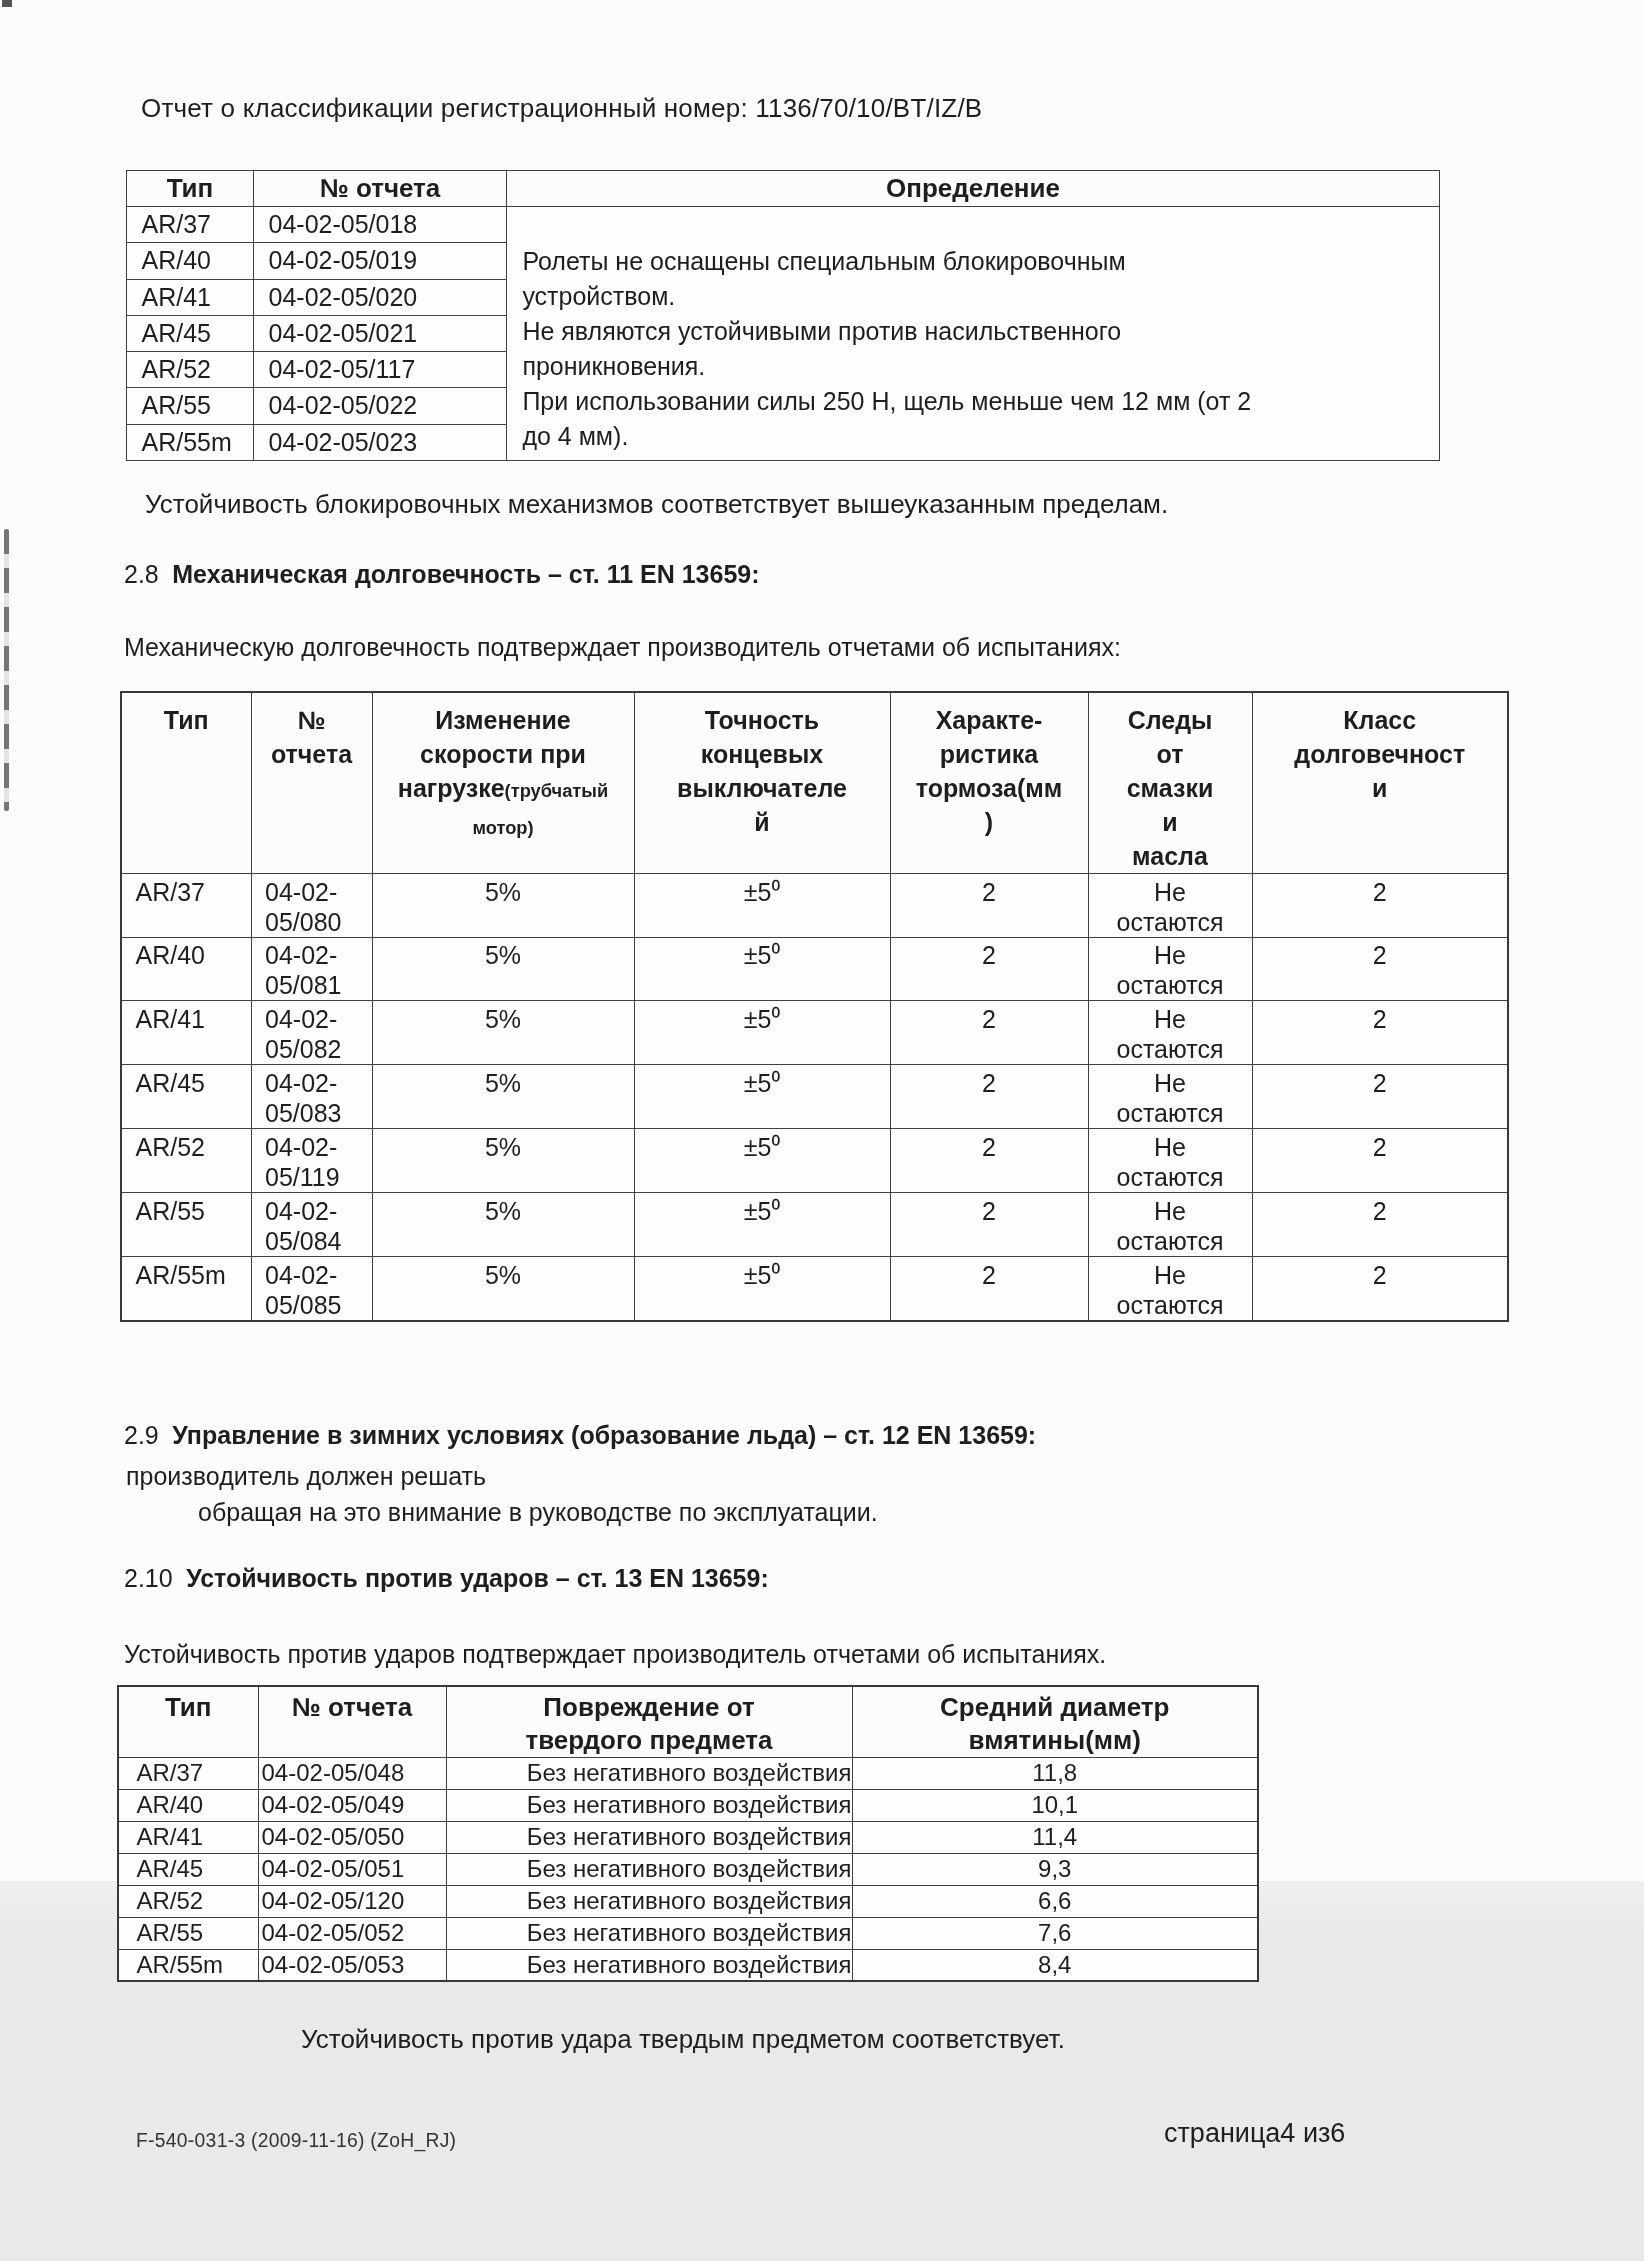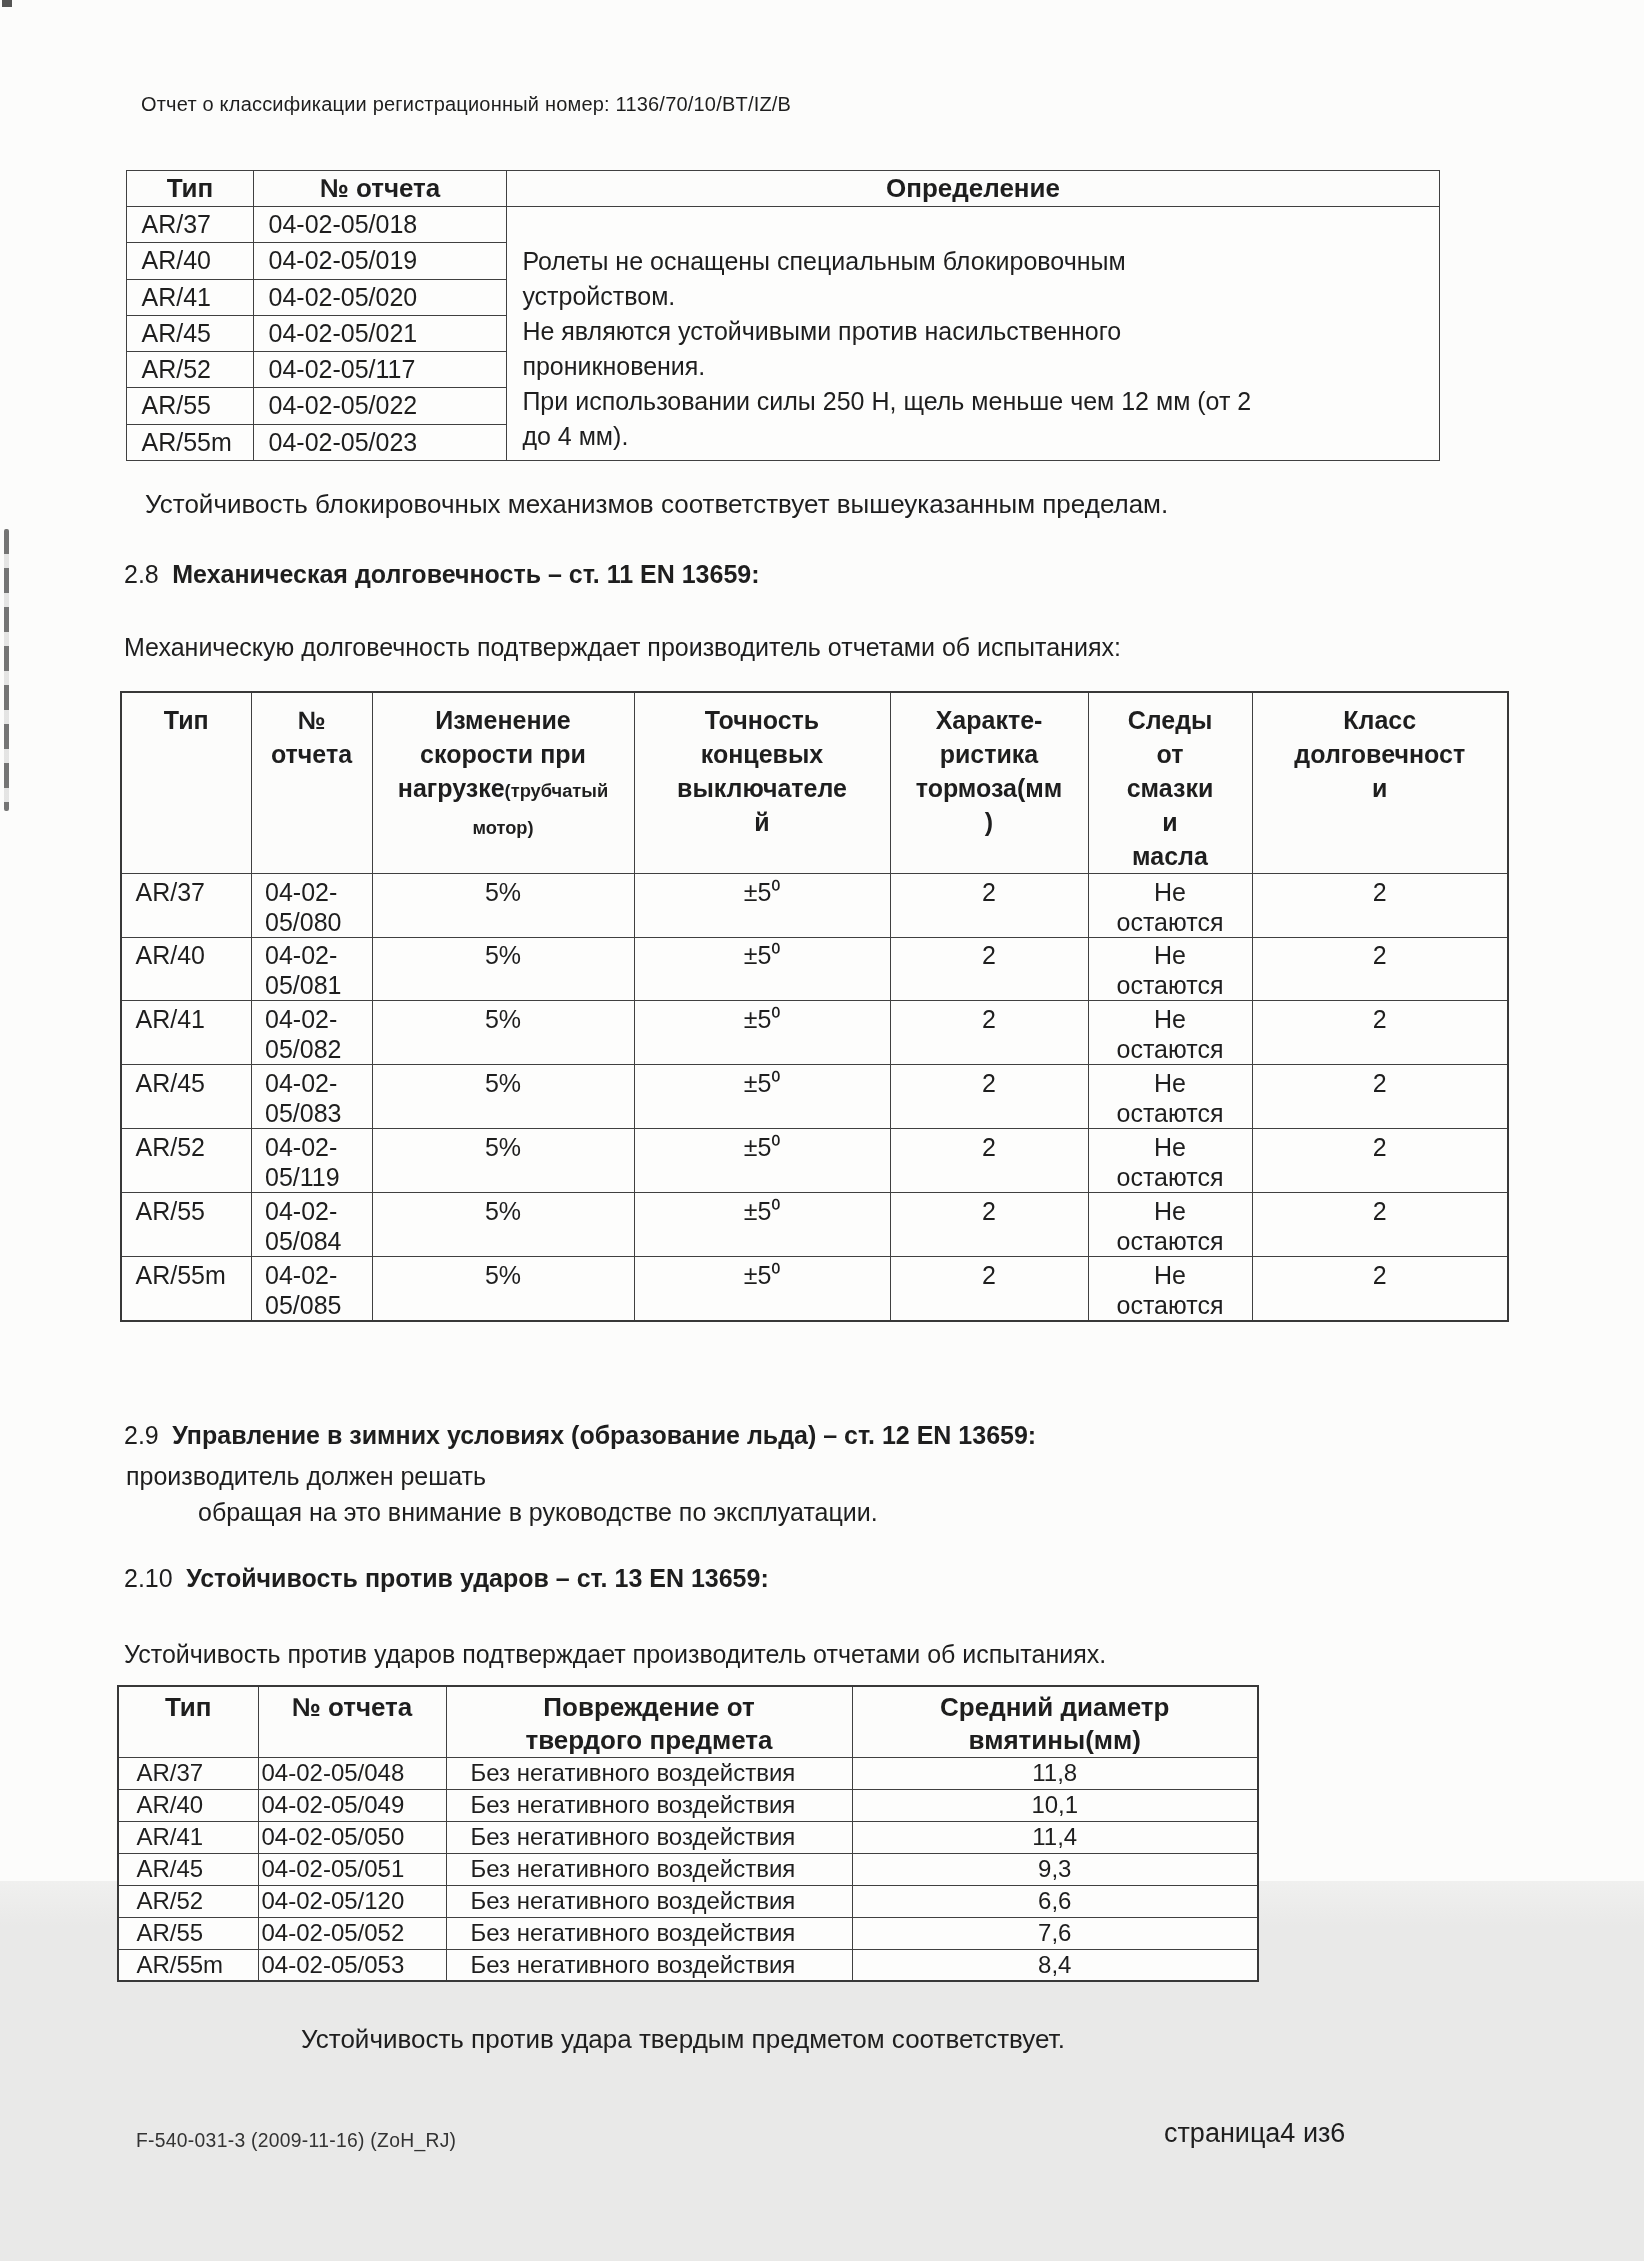--- a/index.html
+++ b/index.html
@@ -34,21 +34,21 @@
   .corner-speck {
     position: absolute;
     left: 1.9px; top: 0;
     width: 9.7px; height: 6.8px;
     background: #2a2a2a;
     opacity: 0.8;
   }
 
   .abs { position: absolute; }
 
-  .doc-title { font-size: 20px; letter-spacing: 0.2px; }
+  .doc-title { font-size: 26px; letter-spacing: 0.2px; }
 
   .statement { font-weight: normal; font-size: 26px; }
   .heading { font-size: 25px; }
   .heading .num { font-weight: normal; margin-right: 13.5px; }
   .heading .ttl { font-weight: bold; }
   .body-text { font-size: 25px; text-align: right; }
 
   table { border-collapse: collapse; table-layout: fixed; background: transparent; }
   th, td { border: 1.9px solid #404040; }
   th { font-weight: bold; }
@@ -96,21 +96,21 @@
     vertical-align: top;
     padding-top: 3.9px;
     text-align: center;
     font-size: 26px;
     line-height: 33px;
     white-space: pre-line;
   }
   .t3 td { height: 32px; font-size: 24px; vertical-align: middle; text-align: center; background: #fdfdfc; }
   .t3 td:nth-child(1) { text-align: left; padding-left: 17.4px; }
   .t3 td:nth-child(2) { text-align: left; padding-left: 3px; }
-  .t3 td:nth-child(3) { text-align: left; padding-left: 24px; }
+  .t3 td:nth-child(3) { text-align: right; padding-left: 12px; }
 
   .footer-left { font-size: 19.3px; color: #333; letter-spacing: 0.3px; }
   .footer-right { font-size: 27px; }
 </style>
 </head>
 <body>
 
 <div class="page">
 
   <div class="gray-band"></div>

